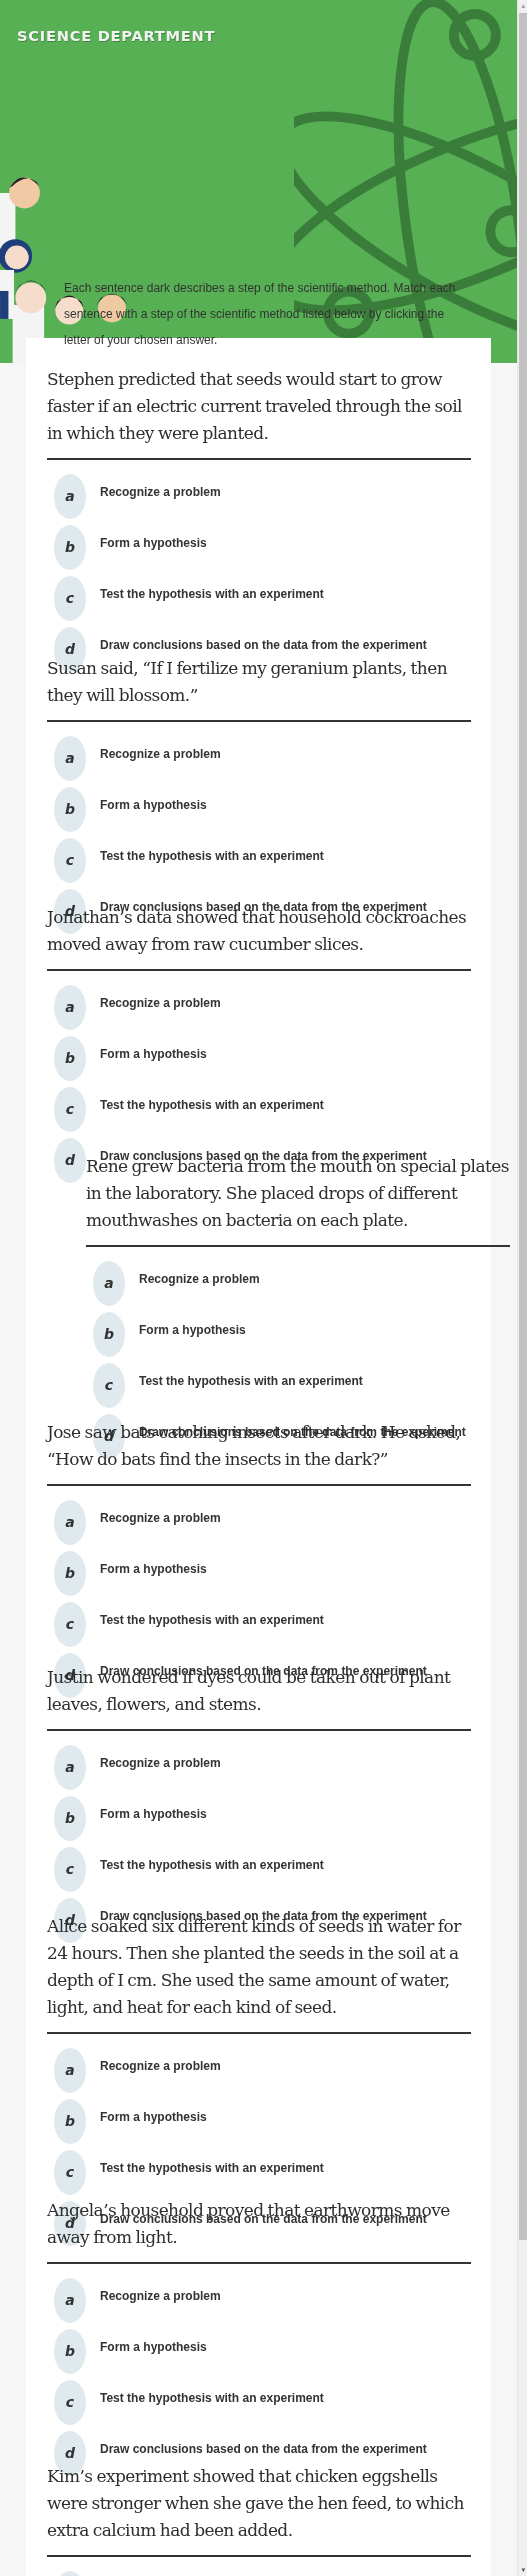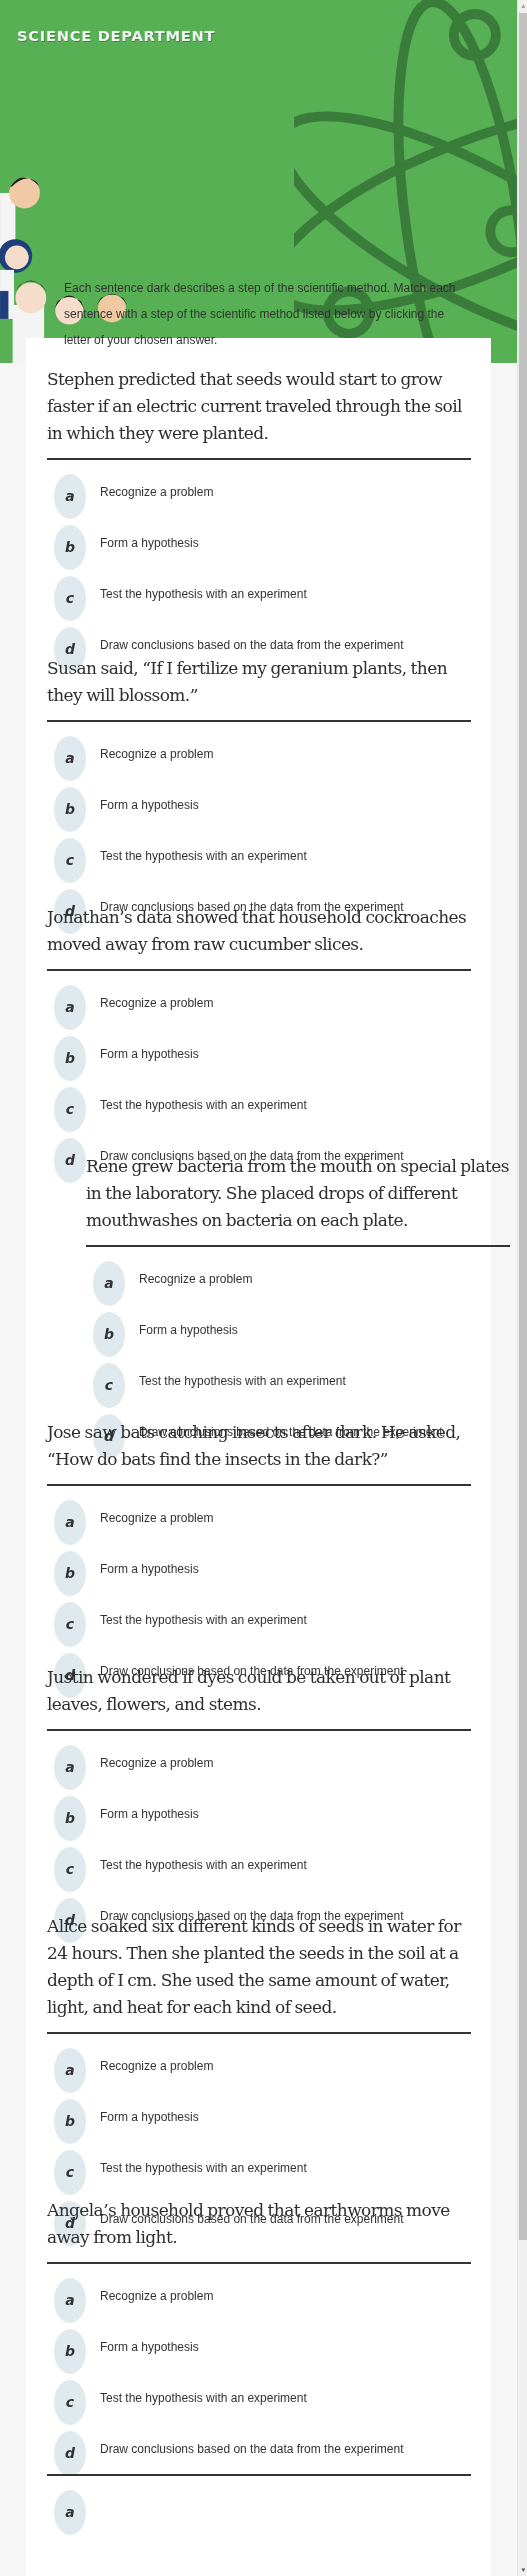--- a/index.html
+++ b/index.html
@@ -18,21 +18,21 @@
 
   .card { position: absolute; left: 26px; top: 338px; width: 465px; height: 2238px; background: #ffffff; }
   .intro { position: absolute; left: 64px; top: 275px; width: 392px; font-family: "Liberation Sans", sans-serif; font-size: 12px; line-height: 26px; color: #333; }
 
   .question { position: absolute; left: 47px; width: 424px; }
   .q-text { font-family: "DejaVu Serif", serif; font-size: 17px; line-height: 27px; color: #2e2e2e; letter-spacing: -0.6px; word-spacing: -0.7px; }
   .q-rule { height: 1.4px; background: #333; margin-top: 11.2px; width: 424px; }
   .options { margin-top: 9.8px; }
   .option { position: relative; height: 51px; display: flex; align-items: center; cursor: pointer; }
   .bubble { position: absolute; left: 7px; top: 4.2px; width: 32px; height: 45px; border-radius: 16px / 22.4px; background: #e0eaee; display: flex; align-items: center; justify-content: center; font-family: "DejaVu Sans", sans-serif; font-size: 14px; font-weight: bold; color: #333; font-style: italic; }
-  .opt-label { position: absolute; left: 53px; top: 15.4px; font-family: "Liberation Sans", sans-serif; font-size: 12px; color: #333; white-space: nowrap; }
+  .opt-label { position: absolute; left: 53px; top: 15.4px; font-family: "Liberation Sans", sans-serif; font-size: 12px; color: #333; white-space: nowrap; font-weight: bold; }
 
   .scrollbar { position: absolute; left: 517px; top: 0; width: 10.5px; height: 2576px; background: #f0f0f0; border-left: 0.7px solid #e4e4e4; }
   .scroll-up { position: absolute; left: 0; top: 0; width: 10.5px; height: 12px; color: #a0a0a0; font-size: 6.3px; text-align: center; line-height: 12px; }
   .scroll-thumb { position: absolute; left: 1.4px; top: 13.3px; width: 7.7px; height: 2227px; background: #c1c1c1; }
   .scroll-down { position: absolute; left: 0; bottom: 0; width: 10.5px; height: 12px; color: #505050; font-size: 6.3px; text-align: center; line-height: 12px; }
 </style>
 </head>
 <body>
 
 <div class="viewport">
@@ -254,20 +254,21 @@
           <span class="opt-label">Test the hypothesis with an experiment</span>
         </div>
       <div class="option">
           <span class="bubble">d</span>
           <span class="opt-label">Draw conclusions based on the data from the experiment</span>
         </div>
     </div>
   </div>
 
   <div class="question" style="top:2463px;">
+    <p class="q-text">Kim’s experiment showed that chicken eggshells were stronger when she gave the hen feed, to which extra calcium had been added.</p>
     <div class="q-rule"></div>
     <div class="options">
       <div class="option">
           <span class="bubble">a</span>
         </div>
 
     </div>
   </div>
 
 </div>

